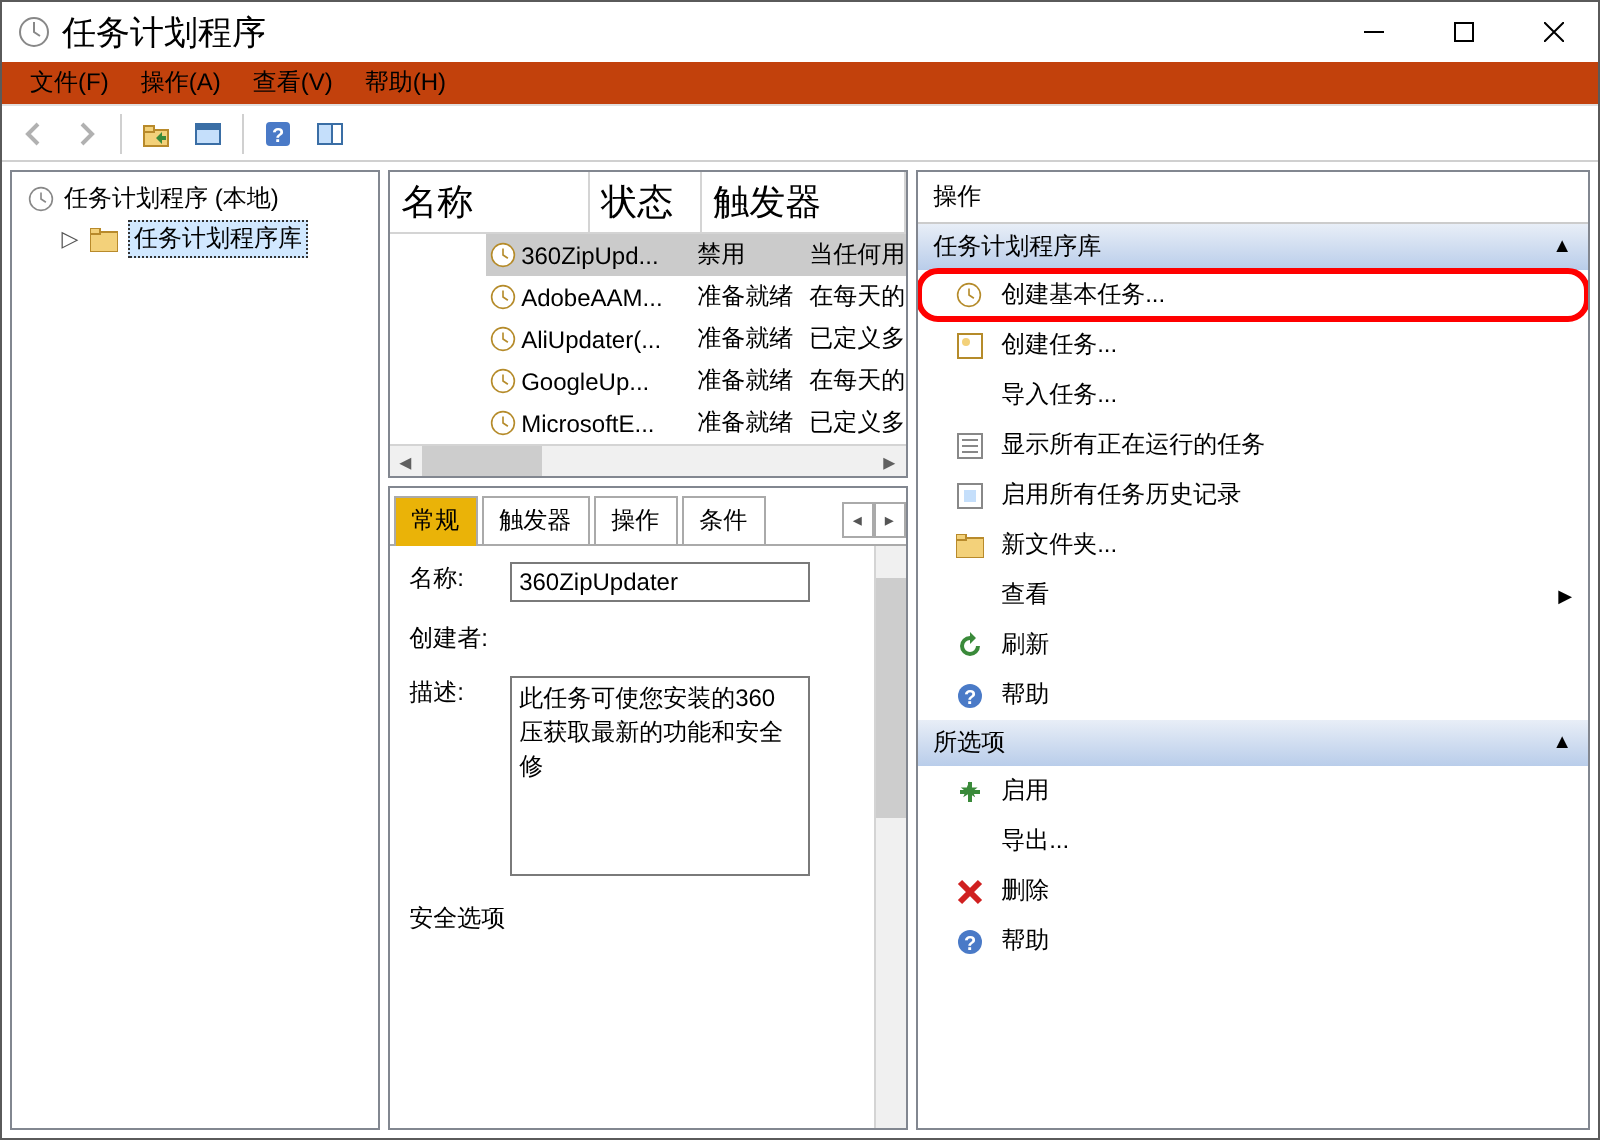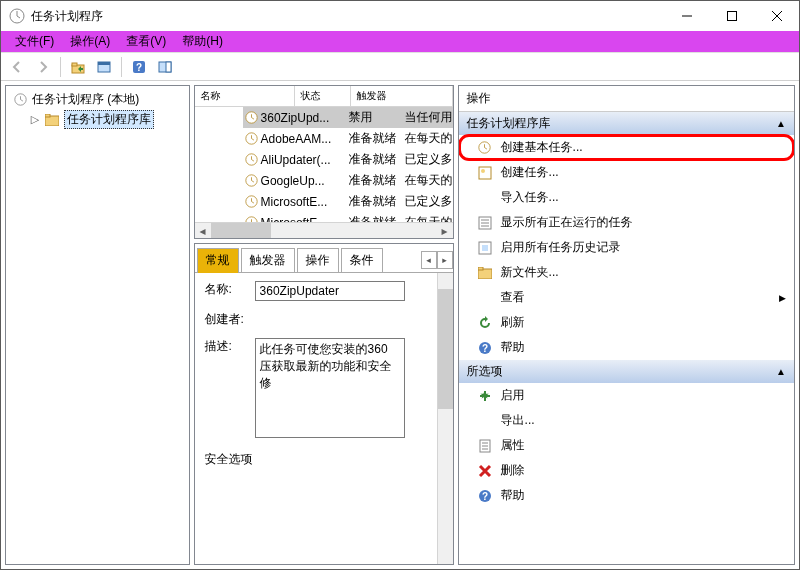--- a/index.html
+++ b/index.html
@@ -2,27 +2,27 @@
 <html><head>
 <meta charset="utf-8">
 <style>
 * { box-sizing: border-box; margin: 0; padding: 0; font-family: "Segoe UI", Tahoma, sans-serif; }
 body { background: #fff; font-size: 12px; color: #000; }
 .window { width: 800px; height: 570px; border: 1px solid #5a5a5a; display: flex; flex-direction: column; background: #fff; }
 
 
 .titlebar { height: 30px; display: flex; align-items: center; padding-left: 8px; background: #fff; }
 .titlebar-icon { width: 16px; height: 16px; margin-right: 6px; }
-.titlebar-text { flex: 1; font-size: 12px; }
+.titlebar-text { flex: 1; font-size: 17px; }
 .titlebar-btns { display: flex; height: 100%; }
 .titlebar-btn { width: 45px; display: flex; align-items: center; justify-content: center; cursor: pointer; }
 .titlebar-btn svg { width: 10px; height: 10px; }
 
 
-.menubar { height: 22px; display: flex; align-items: center; padding-left: 6px; background: #d946ef; border-bottom: 1px solid #e0e0e0; }
+.menubar { height: 22px; display: flex; align-items: center; padding-left: 6px; background: #c2410c; border-bottom: 1px solid #e0e0e0; }
 .menuitem { padding: 2px 8px; cursor: pointer; font-size: 12px; }
 
 
 .toolbar { height: 28px; display: flex; align-items: center; padding-left: 4px; background: #fff; border-bottom: 1px solid #d0d0d0; gap: 2px; }
 .tbtn { width: 24px; height: 24px; display: flex; align-items: center; justify-content: center; border: 1px solid transparent; cursor: pointer; opacity: 0.5; }
 .tbtn.enabled { opacity: 1; }
 .tsep { width: 1px; height: 20px; background: #d0d0d0; margin: 0 3px; }
 
 
 .main { flex: 1; display: flex; padding: 4px; gap: 4px; }
@@ -31,21 +31,21 @@
 .tree-item { display: flex; align-items: center; gap: 4px; font-size: 12px; padding: 1px 0; }
 .tree-toggle { width: 10px; text-align: center; cursor: pointer; color: #555; font-size: 11px; }
 .tree-icon { width: 16px; height: 16px; display: flex; align-items: center; justify-content: center; }
 .tree-label { cursor: pointer; }
 .tree-label.sel { background: #d1e8ff; border: 1px dotted #333; padding: 0 2px; }
 .tree-child { padding-left: 18px; }
 
 .center-pane { flex: 1; display: flex; flex-direction: column; gap: 4px; }
 .task-list { border: 1px solid #828790; height: 154px; display: flex; flex-direction: column; overflow: hidden; }
 .thead { display: flex; border-bottom: 1px solid #d4d4d4; }
-.th { border-right: 1px solid #d4d4d4; padding: 3px 6px; font-size: 10px; background: #fff; }
+.th { border-right: 1px solid #d4d4d4; padding: 3px 6px; font-size: 18px; background: #fff; }
 .th-name { width: 100px; }
 .th-status { width: 56px; }
 .th-trigger { flex: 1; }
 .tbody { flex: 1; overflow-y: auto; }
 .tr { display: flex; padding: 2px 0 2px 2px; margin-left: 48px; }
 .tr.sel { background: #cbcbcb; }
 .td { font-size: 12px; white-space: nowrap; overflow: hidden; }
 .td-name { width: 100px; display: flex; align-items: center; gap: 3px; }
 .td-status { width: 56px; padding-left: 4px; }
 .td-trigger { flex: 1; padding-left: 4px; }
@@ -394,29 +394,20 @@
             </span>
           <span>启用</span>
         </div>
         <div class="action-item">
           <span class="action-icon"></span>
           <span>导出...</span>
         </div>
         <div class="action-item">
           <span class="action-icon">
               <svg width="14" height="14" viewBox="0 0 14 14">
-                <rect x="2" y="1" width="10" height="12" fill="#fff" stroke="#888"></rect>
-                <path d="M4 4h6M4 7h6M4 10h6" stroke="#888"></path>
-              </svg>
-            </span>
-          <span>属性</span>
-        </div>
-        <div class="action-item">
-          <span class="action-icon">
-              <svg width="14" height="14" viewBox="0 0 14 14">
                 <path d="M2 2l10 10M12 2L2 12" stroke="#d02020" stroke-width="3"></path>
               </svg>
             </span>
           <span>删除</span>
         </div>
         <div class="action-item">
           <span class="action-icon">
               <svg width="14" height="14" viewBox="0 0 14 14">
                 <circle cx="7" cy="7" r="6" fill="#4a7ac7"></circle>
                 <text x="7" y="11" font-size="10" fill="#fff" text-anchor="middle" font-weight="bold">?</text>

